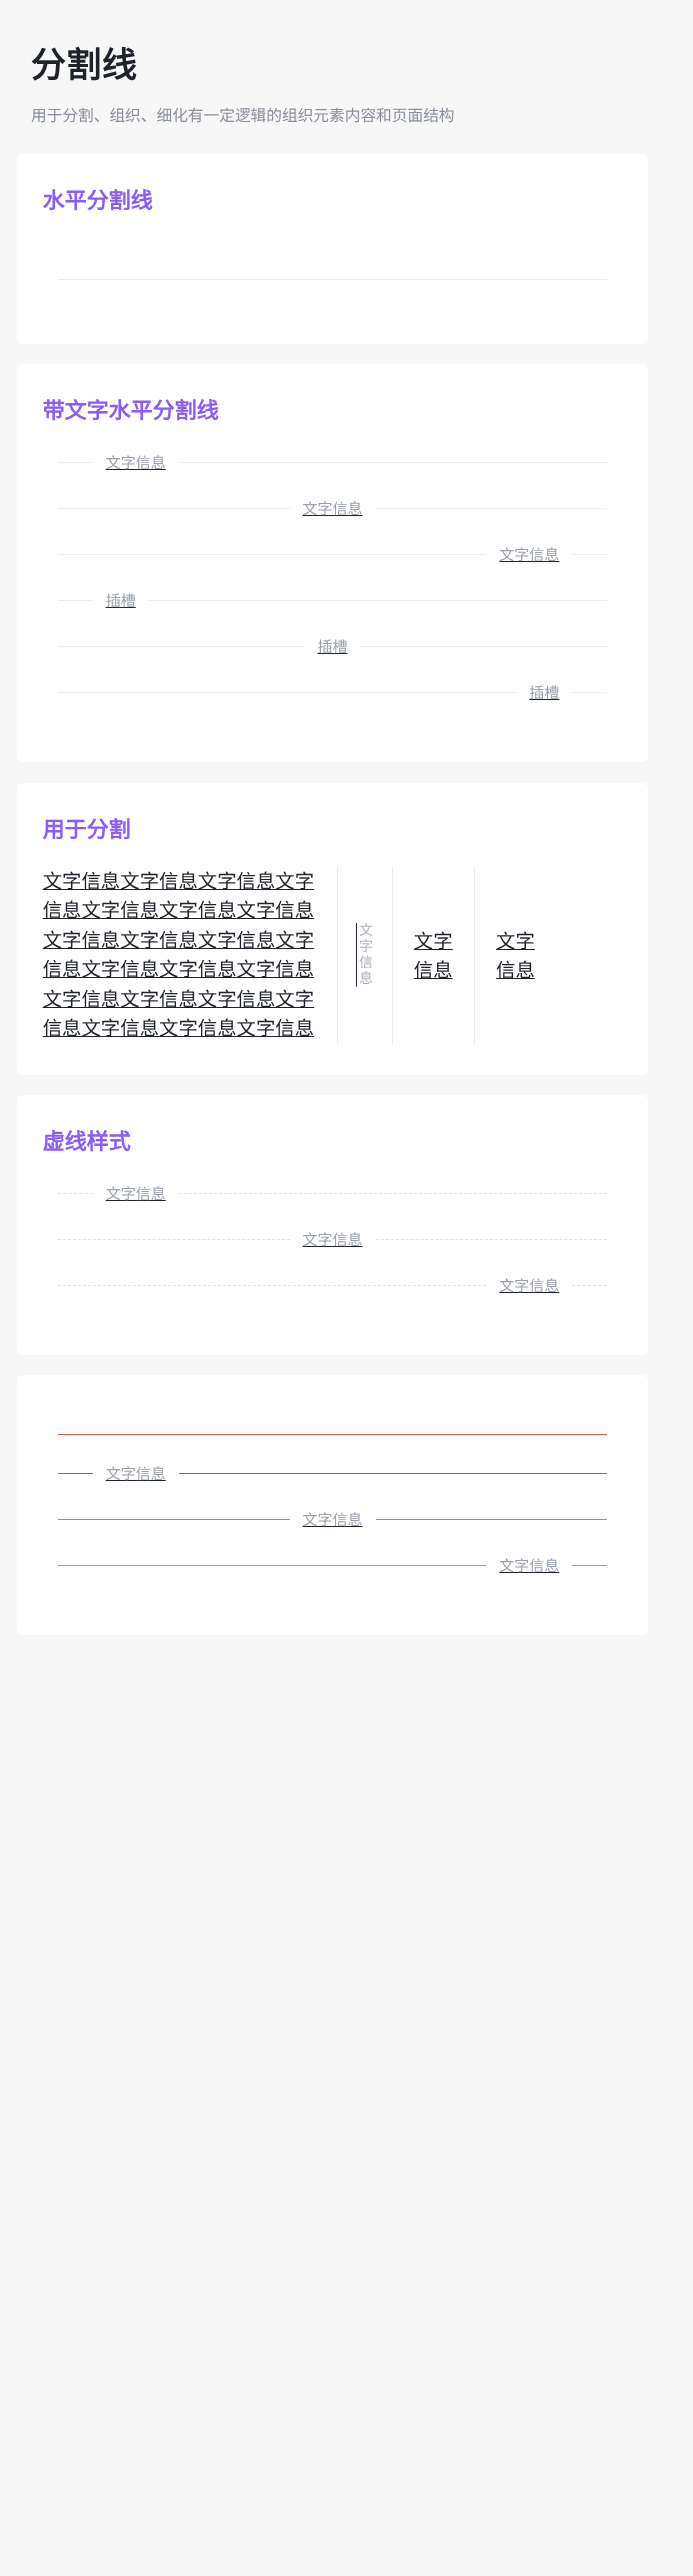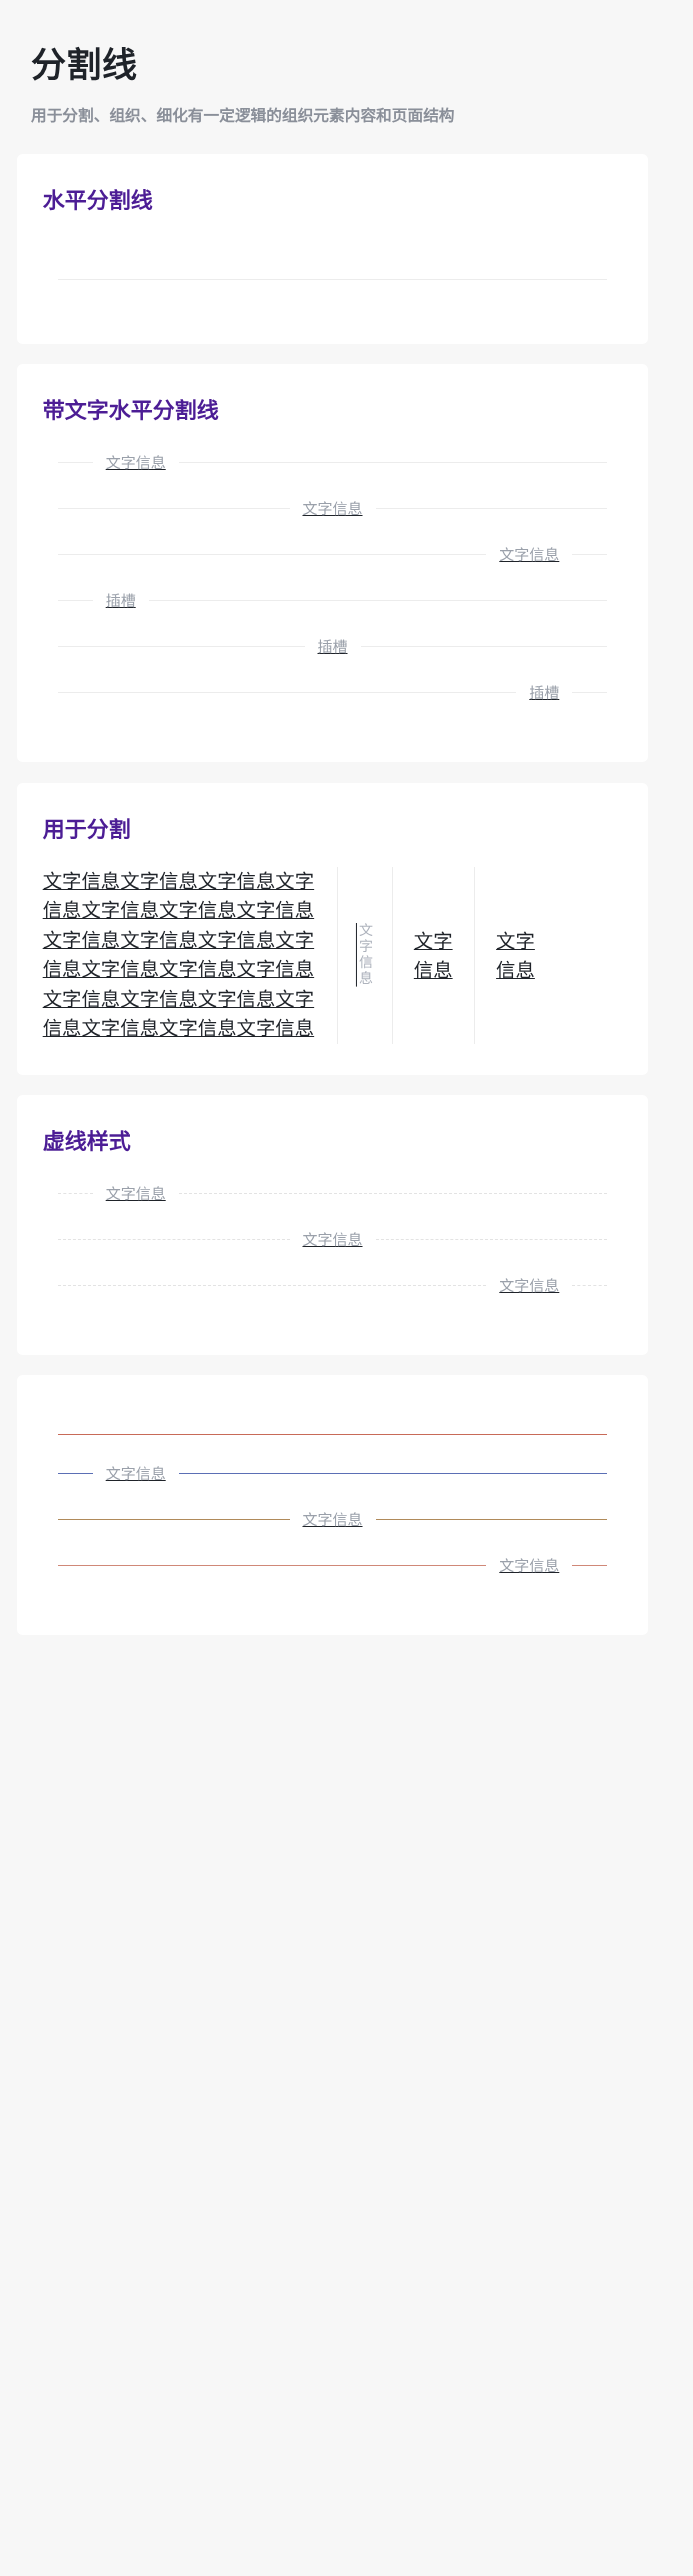--- a/index.html
+++ b/index.html
@@ -28,33 +28,32 @@
     font-weight: bold;
     margin: 0 0 16.7px 0;
     letter-spacing: 0.5px;
   }
   .page-desc {
     font-size: 15.7px;
     line-height: 1.7;
     color: #8a8f99;
     margin: 0;
     max-width: 629px;
-    font-weight: bold;
   }
   .card {
     background: #ffffff;
     border-radius: 5.6px;
     margin: 0 16.7px 20.4px 16.7px;
     padding: 28px 26px 31px 26px;
   }
   .card-title {
     font-size: 22px;
     font-weight: bold;
     margin: 0 0 24px 0;
-    color: #4c1d95;
+    color: #8b5cf6;
   }
   .card-body {
     padding: 0 15px;
     text-decoration: underline;
   }
 
   
   .divider {
     width: 100%;
     height: 0.9px;

